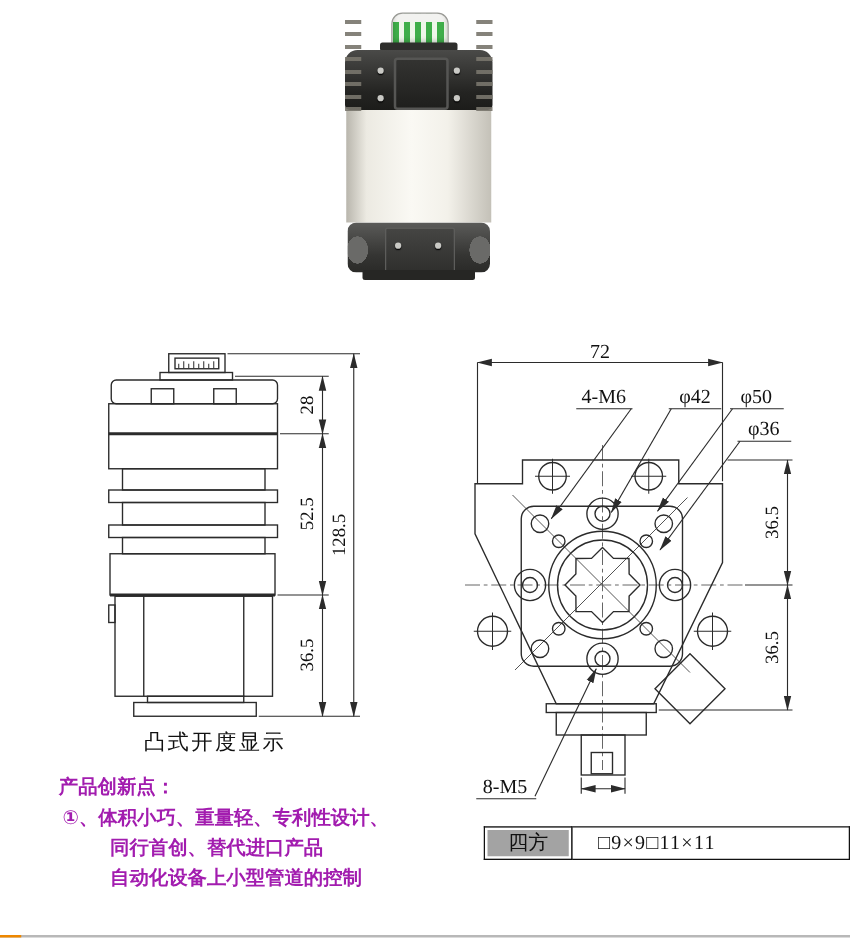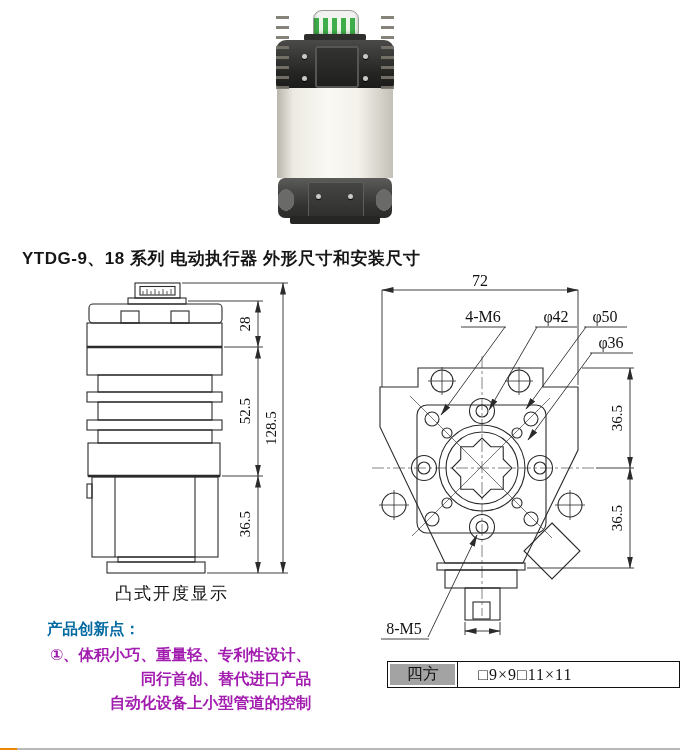--- a/index.html
+++ b/index.html
@@ -31,23 +31,23 @@
          radial-gradient(14px 18px at 8px 22px,#6a6a68 0 60%,rgba(0,0,0,0) 61%),
          radial-gradient(14px 18px at 106px 22px,#6a6a68 0 60%,rgba(0,0,0,0) 61%),
          linear-gradient(180deg,#5b5b59,#353533 65%,#2a2a28);}
   .botblock{left:32px;top:172px;width:54px;height:34px;background:linear-gradient(180deg,#454543,#2f2f2d);
        border:1px solid #5d5d5b;border-radius:2px;}
   .bs1{left:40px;top:184px;} .bs2{left:72px;top:184px;}
   .base{left:14px;top:206px;width:90px;height:8px;background:#262624;border-radius:2px;}
 
   
   .title{position:absolute;left:22px;top:247px;font-size:17px;font-weight:bold;letter-spacing:.5px;color:#161616;}
-  .notes-head{position:absolute;left:47px;top:619px;font-size:15.5px;font-weight:bold;color:#0369a1;}
+  .notes-head{position:absolute;left:47px;top:619px;font-size:15.5px;font-weight:bold;color:#a21caf;}
   .notes{position:absolute;left:50px;top:643px;font-size:15.5px;font-weight:bold;color:#a21caf;line-height:24px;}
-  .note-line.indent{padding-left:38px;text-align:right;}
+  .note-line.indent{padding-left:38px;}
 
   
   .spec{position:absolute;left:387px;top:661px;border-collapse:collapse;
         font-family:"Liberation Serif","DejaVu Serif",serif;font-size:16px;}
   .spec td{border:1.6px solid #111;height:25px;padding:0;}
   .spec .lab{width:73px;text-align:center;background:#a3a3a3;box-shadow:inset 0 0 0 2px #fff;}
   .spec .val{width:208px;padding-left:20px;letter-spacing:1px;}
 
   
   svg text{font-family:"Liberation Serif","DejaVu Serif",serif;fill:#111;}
@@ -76,21 +76,20 @@
     <div class="bodywhite"></div>
     <div class="fins fl"></div>
     <div class="fins fr"></div>
     <div class="bot"></div>
     <div class="botblock"></div>
     <div class="screw bs1"></div>
     <div class="screw bs2"></div>
     <div class="base"></div>
   </div>
 
-  <div class="title">YTDG-9、18 系列 电动执行器 外形尺寸和安装尺寸</div>
 
   <svg width="680" height="386" viewBox="0 272 680 386" style="position:absolute;left:0;top:272px;">
     <defs>
       <marker id="ah" markerWidth="13" markerHeight="9" refX="11.5" refY="4" orient="auto-start-reverse" markerUnits="userSpaceOnUse">
         <path d="M0,1 L12,4 L0,7 Z" fill="#2b2b2b"></path>
       </marker>
     </defs>
 
     <g stroke="#2b2b2b" fill="none" stroke-width="1.1">
       <rect x="135" y="283" width="45" height="15"></rect>

